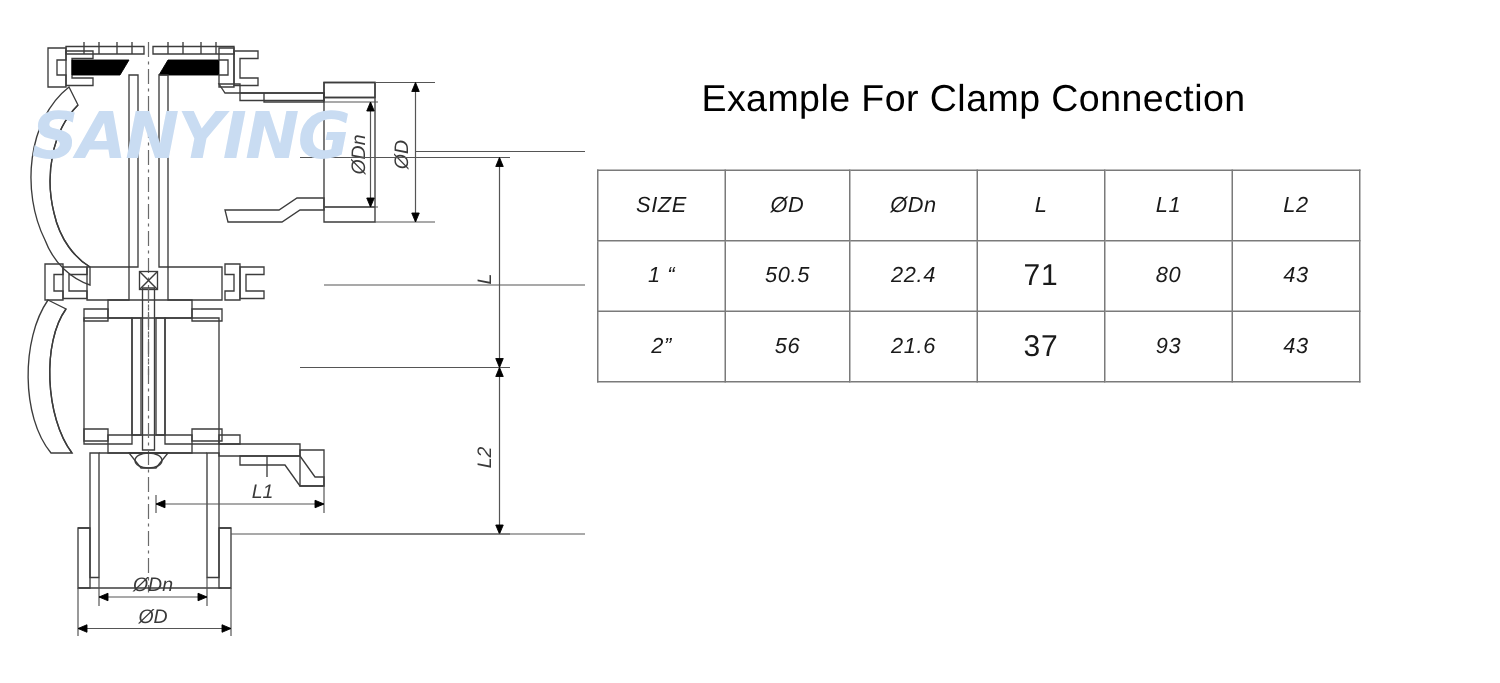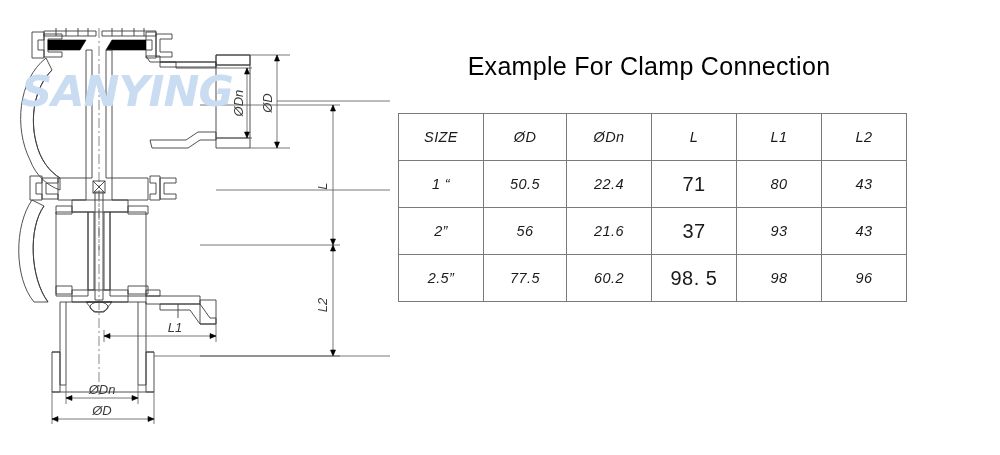--- a/index.html
+++ b/index.html
@@ -305,23 +305,15 @@
 
       <tr>
         <td class="col-size">2”</td>
         <td class="col-d">56</td>
         <td class="col-dn">21.6</td>
         <td class="col-l val-l">37</td>
         <td class="col-l1">93</td>
         <td class="col-l2">43</td>
       </tr>
 
-      <tr>
-        <td class="col-size">2.5”</td>
-        <td class="col-d">77.5</td>
-        <td class="col-dn">60.2</td>
-        <td class="col-l val-l">98. 5</td>
-        <td class="col-l1">98</td>
-        <td class="col-l2">96</td>
-      </tr>
     </tbody>
   </table>
 </div>
 
 </body></html>

